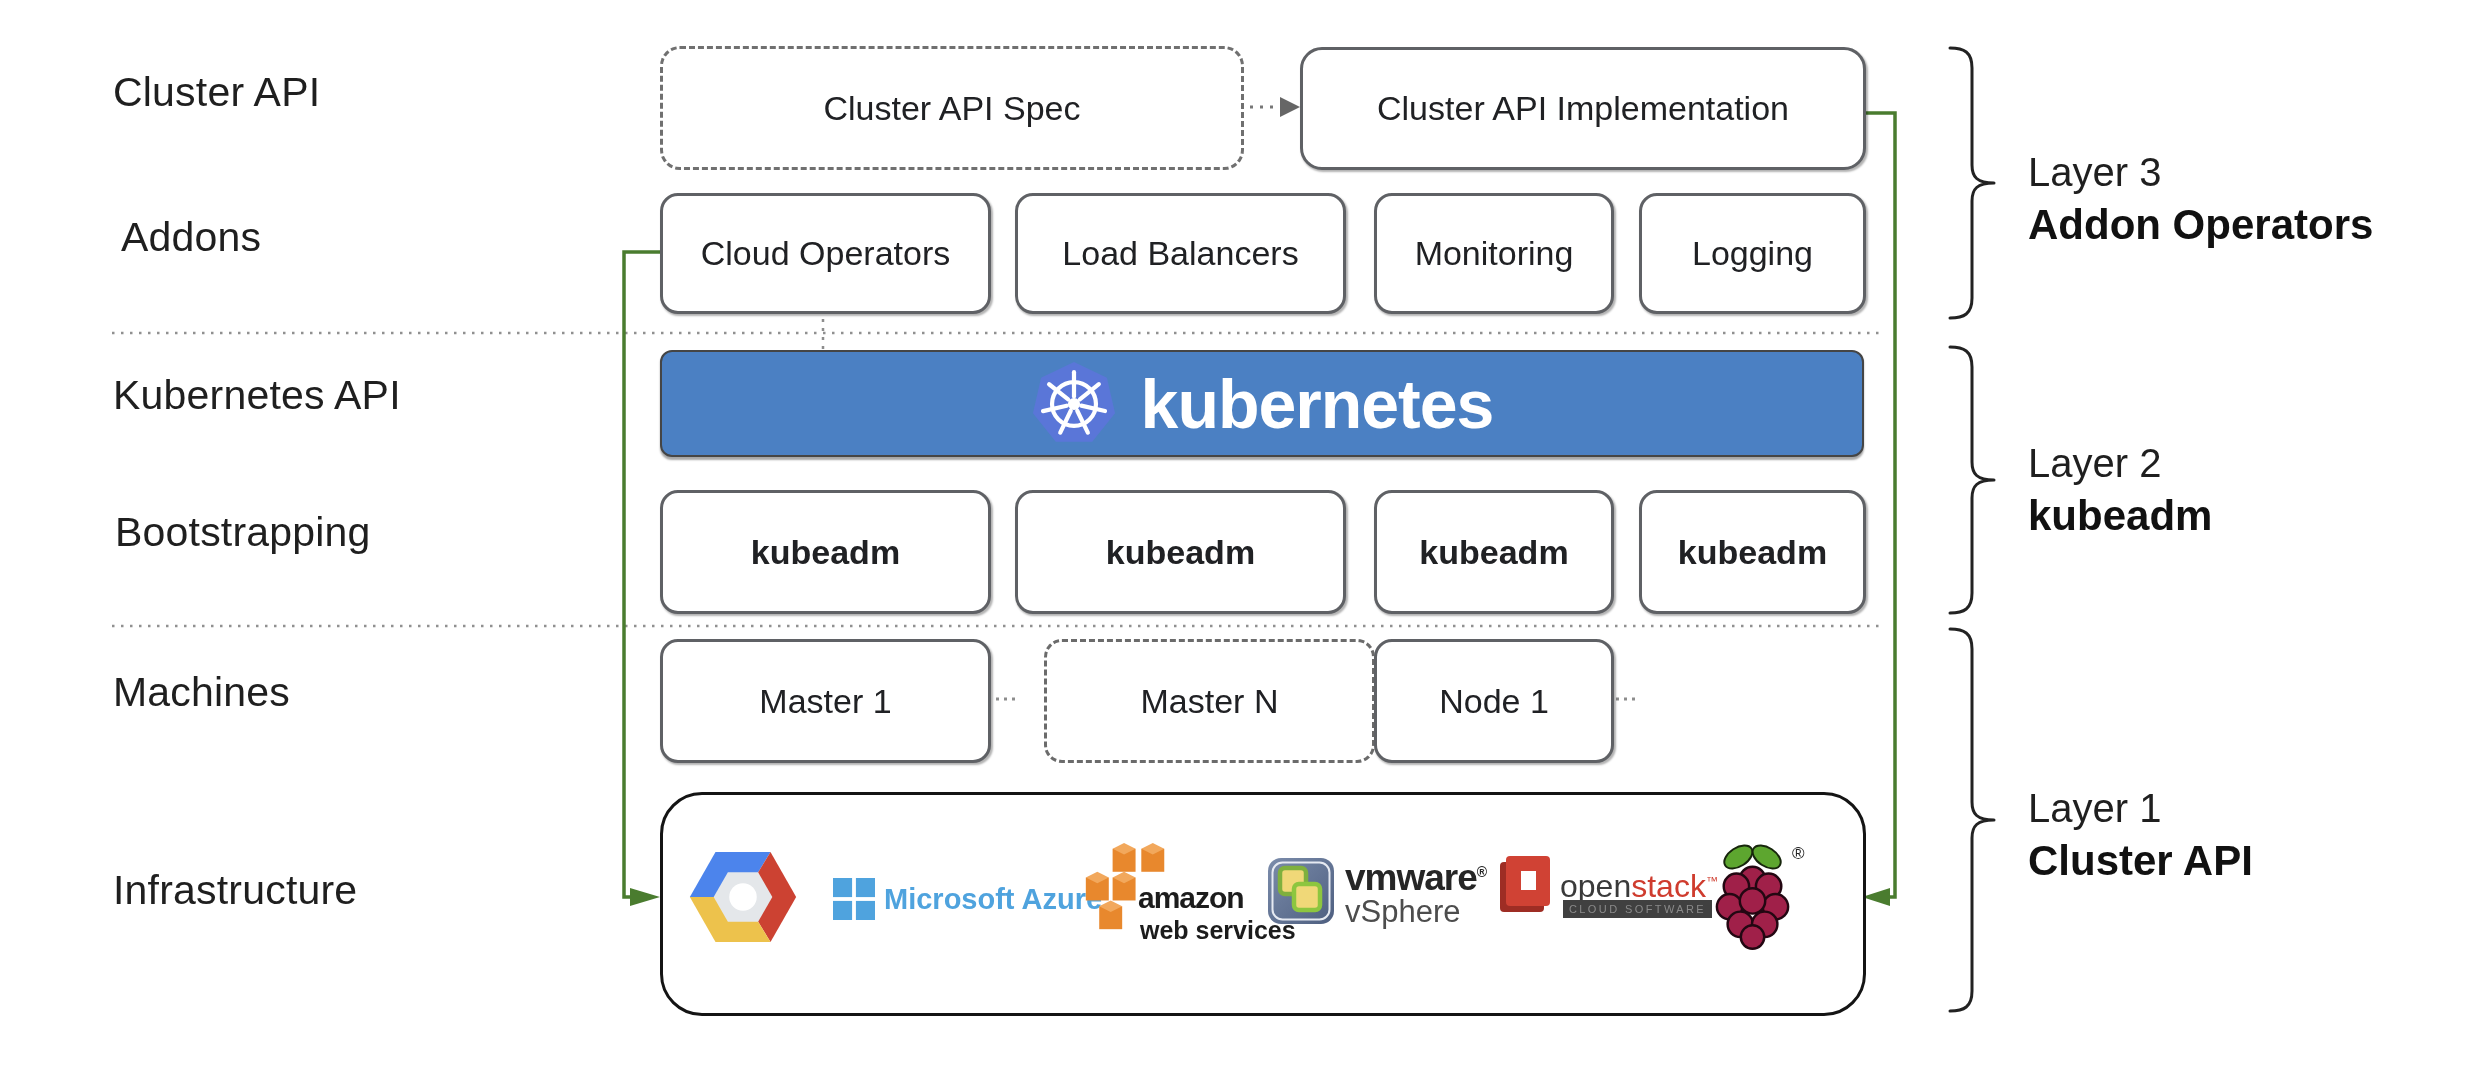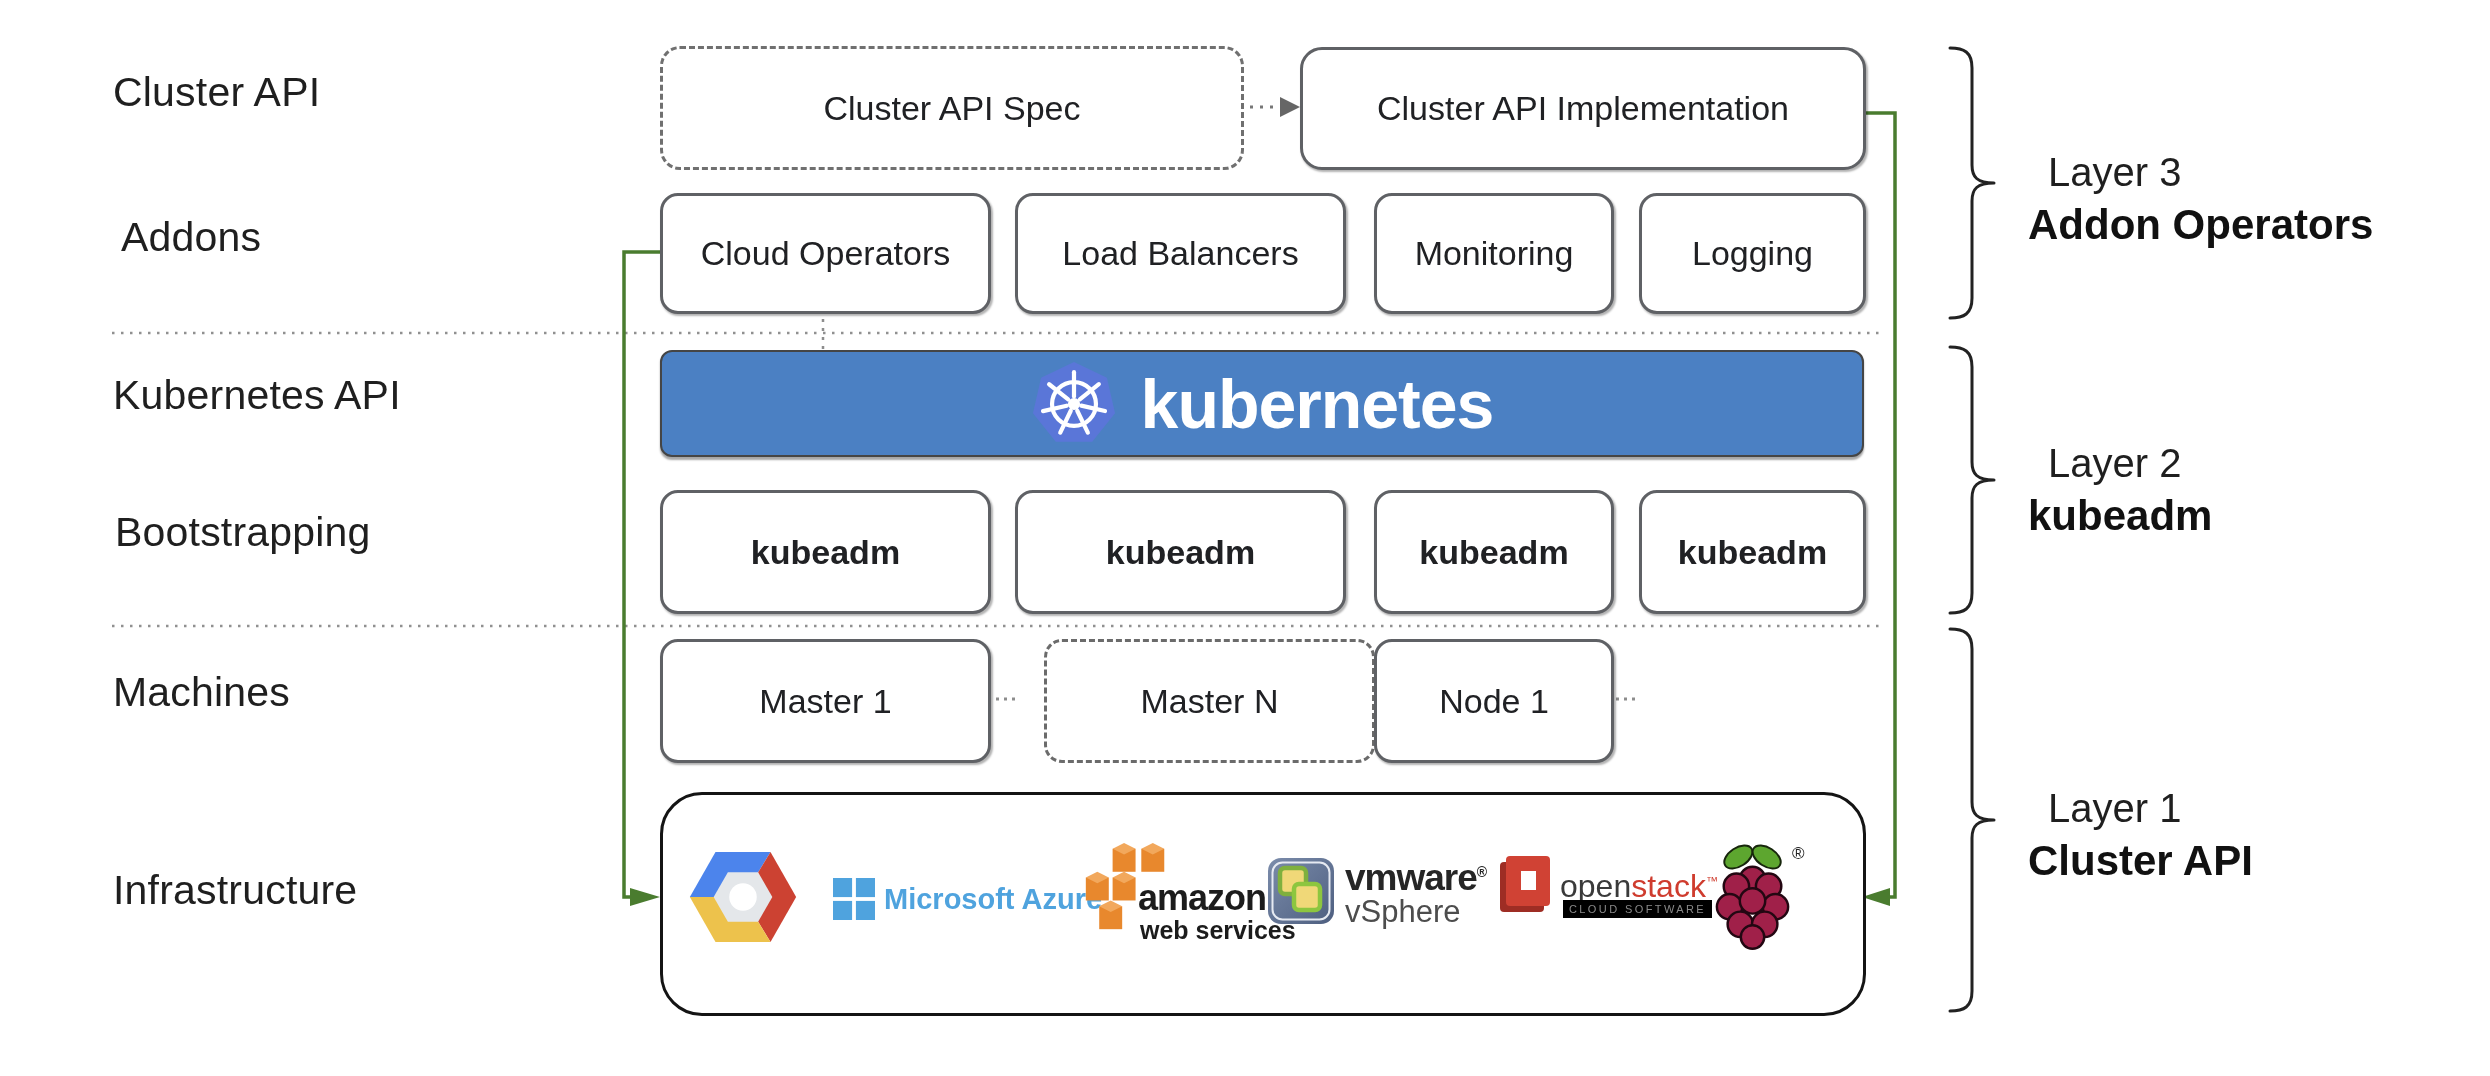--- a/index.html
+++ b/index.html
@@ -12,21 +12,21 @@
   .box.dashed{border:3px dashed #6b6b6b;box-shadow:none;}
   .box.bold{font-weight:bold;}
   .spec{border:3px dashed #707070;border-radius:20px;box-shadow:none;}
   .banner{position:absolute;left:660px;top:350px;width:1200px;height:103px;background:#4b80c3;
           border:2px solid #454545;border-radius:12px;box-shadow:0 2.5px 2px rgba(0,0,0,.35);
           display:flex;align-items:center;justify-content:center;gap:24px;}
   .banner .word{font-size:68px;font-weight:bold;color:#fff;letter-spacing:-1px;}
   .infra{position:absolute;left:660px;top:792px;width:1200px;height:218px;background:#fff;
          border:3.5px solid #141414;border-radius:42px;}
   .layer-label{position:absolute;left:2028px;line-height:1.3;white-space:nowrap;}
-  .layer-label .l1{font-size:40px;color:#1f1f1f;margin-left:20px;}
+  .layer-label .l1{font-size:40px;color:#1f1f1f;}
   .layer-label .l2{font-size:42px;font-weight:bold;color:#111;}
   .logo-text{position:absolute;transform:translateY(-50%);white-space:nowrap;}
   svg{display:block;}
   .overlay{position:absolute;left:0;top:0;}
 </style>
 </head>
 <body>
 
 <div class="canvas">
 
@@ -137,21 +137,21 @@
           <polygon points="62,6 74,0 86,6 74,12" fill="#f2a85c"></polygon>
         <rect x="4" y="36" width="24" height="24" fill="#e8882d"></rect>
           <polygon points="4,36 16,30 28,36 16,42" fill="#f2a85c"></polygon>
         <rect x="32" y="36" width="24" height="24" fill="#e8882d"></rect>
           <polygon points="32,36 44,30 56,36 44,42" fill="#f2a85c"></polygon>
         <rect x="18" y="66" width="24" height="24" fill="#e8882d"></rect>
           <polygon points="18,66 30,60 42,66 30,72" fill="#f2a85c"></polygon>
       </g>
     </svg>
   </span>
-  <span class="logo-text" style="left:1138px;top:898px;font-size:36px;font-weight:bold;letter-spacing:-1px;color:#1c1c1c">amazon</span>
+  <span class="logo-text" style="left:1138px;top:898px;font-size:30px;font-weight:bold;letter-spacing:-1px;color:#1c1c1c">amazon</span>
   <span class="logo-text" style="left:1140px;top:930px;font-size:25px;font-weight:bold;color:#1c1c1c">web services</span>
 
   <span class="overlay" style="left:1268px;top:858px">
     <svg width="66" height="66" viewBox="0 0 66 66">
       <defs>
           <linearGradient id="vmg" x1="0" y1="0" x2="1" y2="1">
         <stop offset="0" stop-color="#7b8cab"></stop>
             <stop offset="1" stop-color="#4e5f80"></stop>
       </linearGradient>
         </defs>
@@ -165,21 +165,21 @@
   <span class="logo-text" style="left:1345px;top:912px;font-size:31px;font-weight:400;color:#4d4d4d">vSphere</span>
 
   <span class="overlay" style="left:1496px;top:852px">
     <svg width="58" height="72" viewBox="0 0 58 72">
       <rect x="4" y="10" width="44" height="50" rx="4" fill="#9e2d24"></rect>
       <rect x="10" y="4" width="44" height="50" rx="4" fill="#d04234"></rect>
       <rect x="25" y="19" width="15" height="19" fill="#fff"></rect>
     </svg>
   </span>
   <span class="logo-text" style="left:1560px;top:886px;font-size:32px;font-weight:500"><span style="color:#3a3a3a">open</span><span style="color:#cf3c2e">stack</span><sup style="font-size:12px;color:#cf3c2e">™</sup></span>
-  <span class="logo-text" style="left:1563px;top:909px;font-size:11px;letter-spacing:2.4px;color:#8a8a8a;background:#000000;padding:3px 6px">CLOUD SOFTWARE</span>
+  <span class="logo-text" style="left:1563px;top:909px;font-size:11px;letter-spacing:2.4px;color:#8a8a8a;background:#404040;padding:3px 6px">CLOUD SOFTWARE</span>
 
   <span class="overlay" style="left:1712px;top:840px">
     <svg width="82" height="114" viewBox="0 0 84 116">
       <g fill="#5da62f" stroke="#17260c" stroke-width="2">
         <ellipse cx="27" cy="17" rx="16" ry="9.5" transform="rotate(-33 27 17)"></ellipse>
         <ellipse cx="56" cy="17" rx="16" ry="9.5" transform="rotate(33 56 17)"></ellipse>
       </g>
       <g fill="#a02049" stroke="#230712" stroke-width="2.5">
         <circle cx="41.5" cy="40" r="13"></circle>
         <circle cx="25" cy="47" r="13"></circle>

